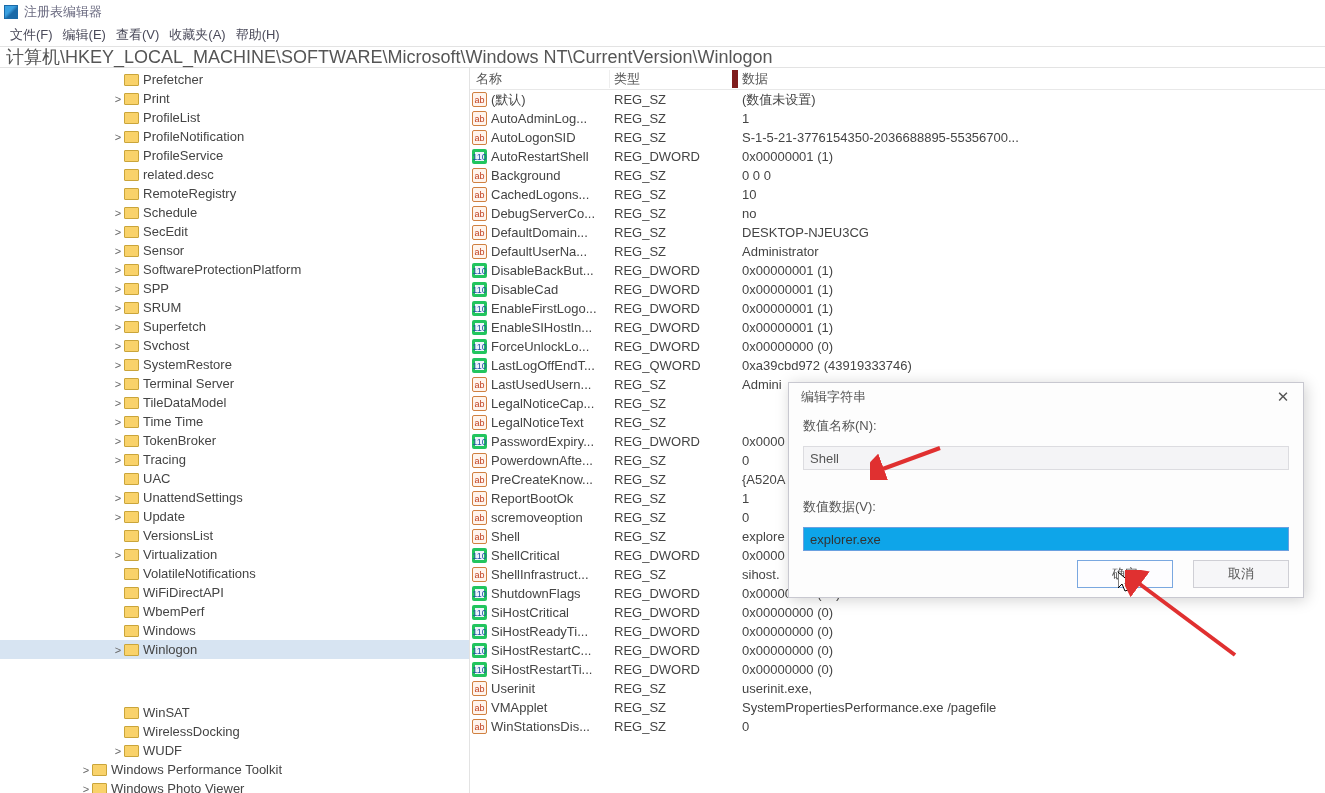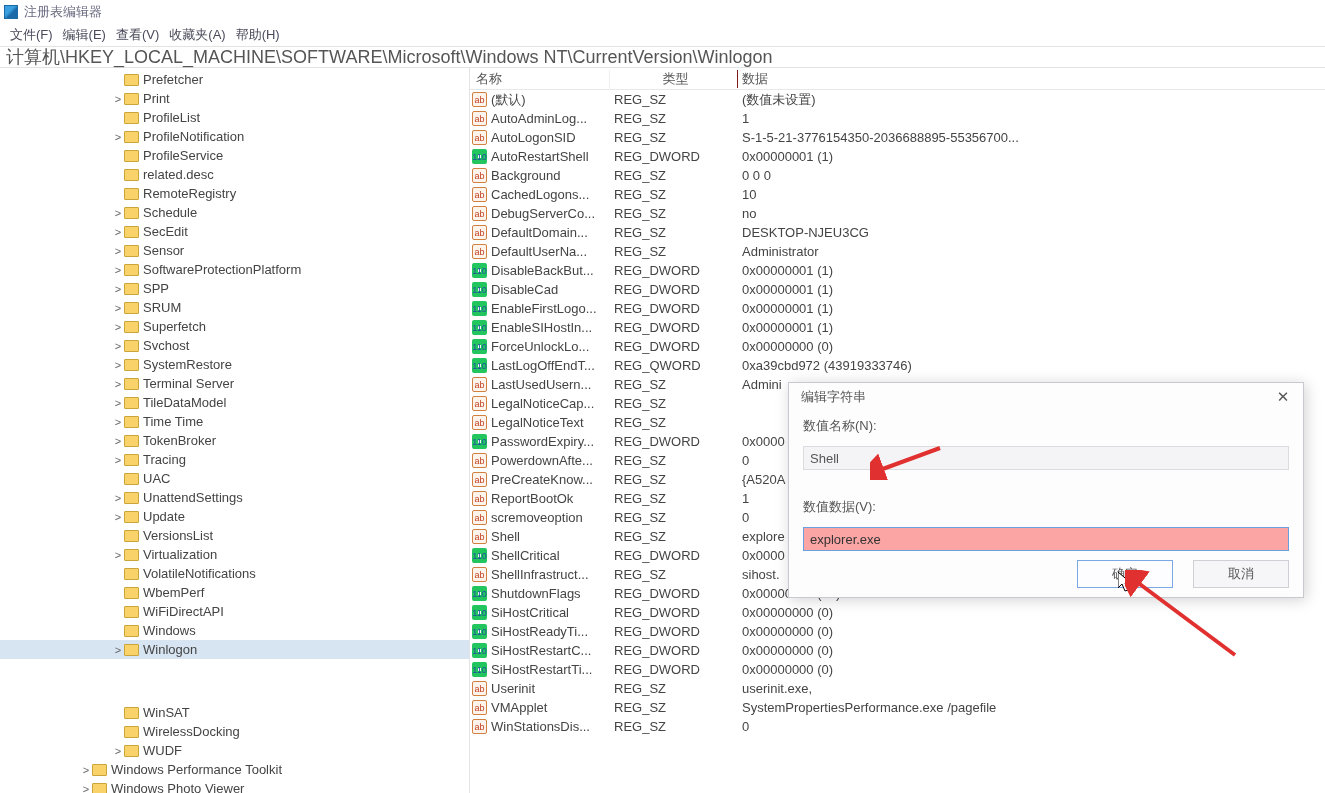--- a/index.html
+++ b/index.html
@@ -84,21 +84,21 @@
 }
 .list-header {
   display: flex;
   height: 22px;
   align-items: center;
   border-bottom: 1px solid #e8e8e8;
   color: #555;
   font-size: 13px;
 }
 .col-name { width: 140px; padding-left: 6px; border-right: 1px solid #eee; }
-.col-type { width: 128px; padding-left: 4px; border-right: 1px solid #7f1d1d; text-align: center; }
+.col-type { width: 128px; padding-left: 4px; border-right: 6px solid #7f1d1d; }
 .col-data { flex: 1; padding-left: 4px; }
 .list-body { }
 .list-row {
   display: flex;
   align-items: center;
   height: 19px;
   color: #444;
   font-size: 13px;
 }
 .list-row .cell-name { width: 140px; padding-left: 2px; display: flex; align-items: center; overflow: hidden; white-space: nowrap; text-overflow: ellipsis; }
@@ -107,21 +107,21 @@
 .val-ico {
   width: 15px; height: 15px;
   margin-right: 4px;
   display: inline-flex;
   align-items: center; justify-content: center;
   font-size: 9px;
   border-radius: 2px;
   flex-shrink: 0;
 }
 .val-ico.sz { border: 1px solid #d08040; color: #c04020; background: #fff4ec; }
-.val-ico.dw { border: 6px solid #22c55e; color: #2050a0; background: #eef4fc; }
+.val-ico.dw { border: 3px solid #22c55e; color: #2050a0; background: #eef4fc; }
 .dialog {
   position: absolute;
   left: 788px;
   top: 382px;
   width: 516px;
   height: 216px;
   background: #fdfdfd;
   border: 1px solid #c8c8d0;
   box-shadow: 2px 2px 14px rgba(0,0,0,0.18);
   display: flex;
@@ -149,21 +149,21 @@
   height: 24px;
   background: #f4f4f6;
   border: 1px solid #dcdce0;
   padding: 2px 6px;
   color: #555;
   font-size: 13px;
   display: flex; align-items: center;
 }
 .dlg-input {
   height: 24px;
-  background: #fca5a5;
+  background: #0ea5e9;
   border: 1px solid #6aa0e0;
   padding: 10px 6px;
   color: #333;
   font-size: 13px;
   width: 100%;
   outline: none;
 }
 .dlg-buttons {
   height: 48px;
   display: flex;
@@ -342,26 +342,26 @@
         <span>Virtualization</span>
       </div>
       <div class="tree-row" style="padding-left: 112px;">
         <span class="arrow none">&gt;</span>
         <span class="folder"></span>
         <span>VolatileNotifications</span>
       </div>
       <div class="tree-row" style="padding-left: 112px;">
         <span class="arrow none">&gt;</span>
         <span class="folder"></span>
+        <span>WiFiDirectAPI</span>
+      </div>
+      <div class="tree-row" style="padding-left: 112px;">
+        <span class="arrow none">&gt;</span>
+        <span class="folder"></span>
         <span>WbemPerf</span>
-      </div>
-      <div class="tree-row" style="padding-left: 112px;">
-        <span class="arrow none">&gt;</span>
-        <span class="folder"></span>
-        <span>WiFiDirectAPI</span>
       </div>
       <div class="tree-row" style="padding-left: 112px;">
         <span class="arrow none">&gt;</span>
         <span class="folder"></span>
         <span>Windows</span>
       </div>
       <div class="tree-row selected" style="padding-left: 112px;">
         <span class="arrow">&gt;</span>
         <span class="folder"></span>
         <span>Winlogon</span>

